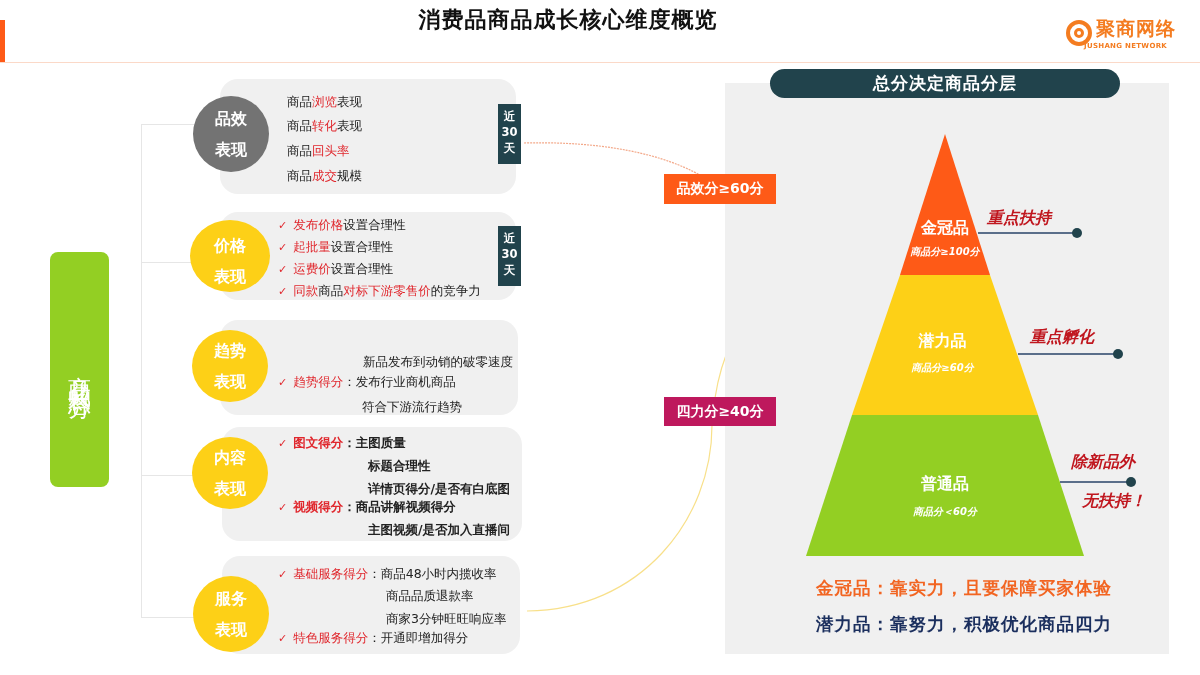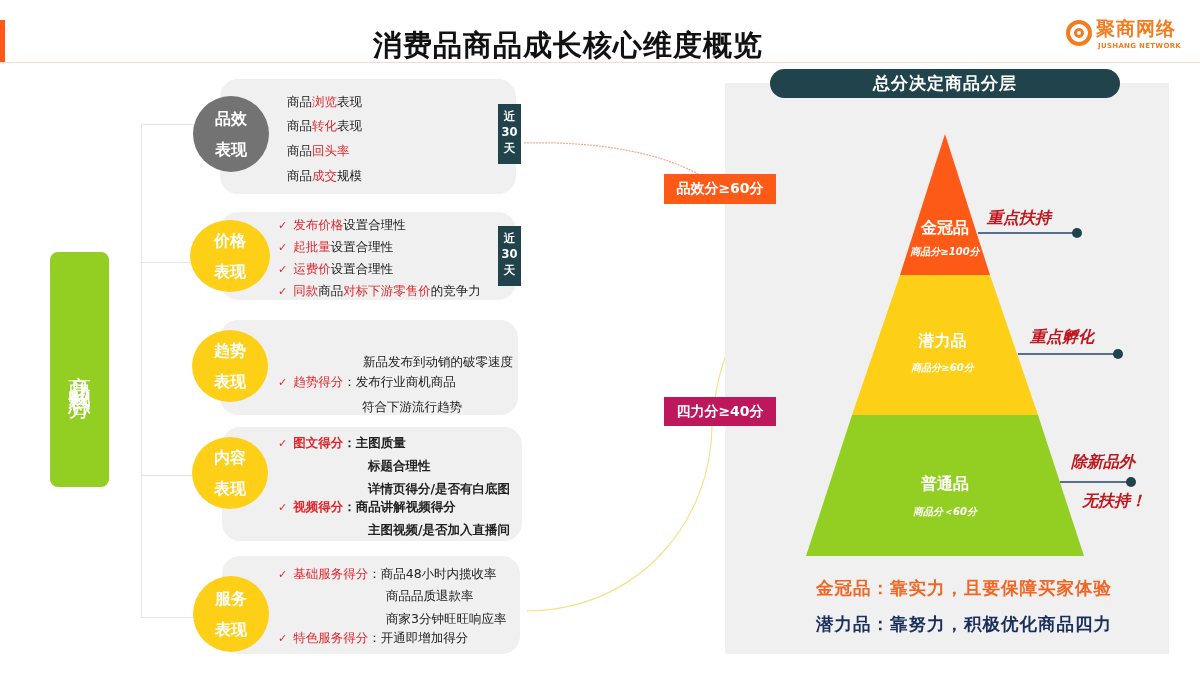--- a/index.html
+++ b/index.html
@@ -4,26 +4,26 @@
 <style>
   * { box-sizing: border-box; margin: 0; padding: 0; }
   html, body { width: 1200px; height: 675px; background: #ffffff; overflow: hidden; }
   body { position: relative; font-family: "DejaVu Sans", "Liberation Sans", sans-serif; color: #222; }
 
   .abs { position: absolute; }
 
   
   .accent-bar { left: 0; top: 20px; width: 5px; height: 43px; background: #fe5a17; }
   .header-line { left: 0; top: 62px; width: 1200px; height: 1px; background: #fbd9c8; }
-  .page-title { left: 0; top: 26px; width: 1136px; text-align: center; font-size: 29px; font-weight: bold; color: #111; letter-spacing: 1px; }
+  .page-title { left: 0; top: 5px; width: 1136px; text-align: center; font-size: 22px; font-weight: bold; color: #111; letter-spacing: 1px; }
   .logo { left: 1064px; top: 16px; width: 132px; height: 38px; }
   .logo-ring { position: absolute; left: 2px; top: 4px; width: 26px; height: 26px; border-radius: 50%; border: 4px solid #f47c20; }
   .logo-ring::after { content: ""; position: absolute; left: 4px; top: 4px; width: 10px; height: 10px; border-radius: 50%; border: 3px solid #f47c20; box-sizing: border-box; }
   .logo-cn { position: absolute; left: 32px; top: 0px; font-size: 19px; font-weight: bold; color: #f47c20; letter-spacing: 1px; white-space: nowrap; }
-  .logo-en { position: absolute; left: 34px; top: 26px; font-size: 7px; font-weight: bold; color: #f47c20; white-space: nowrap; letter-spacing: 0.3px; }
+  .logo-en { position: absolute; left: 20px; top: 26px; font-size: 7px; font-weight: bold; color: #f47c20; white-space: nowrap; letter-spacing: 0.3px; }
 
   
   .root-box { left: 50px; top: 252px; width: 59px; height: 235px; background: #93cf23; border-radius: 8px; display: flex; align-items: center; justify-content: center; }
   .root-text { writing-mode: vertical-rl; text-orientation: upright; color: #fff; font-size: 23px; letter-spacing: 4px; line-height: 1; }
 
   .tree-v { left: 141px; top: 124px; width: 1px; height: 494px; background: #e6e6e6; }
   .tree-h { left: 141px; width: 60px; height: 1px; background: #e6e6e6; }
 
   
   .panel { background: #f0f0f0; border-radius: 18px; }
@@ -98,21 +98,21 @@
     <div>30</div>
     <div>天</div>
 </div>
 
 <div class="abs panel" style="left:220px;top:212px;width:296px;height:88px;">
   <div class="item" style="left:58px;top:5px;"><span class="check">✓</span><span class="hl">发布价格</span><span>设置合理性</span></div>
   <div class="item" style="left:58px;top:27px;"><span class="check">✓</span><span class="hl">起批量</span><span>设置合理性</span></div>
   <div class="item" style="left:58px;top:49px;"><span class="check">✓</span><span class="hl">运费价</span><span>设置合理性</span></div>
   <div class="item" style="left:58px;top:71px;"><span class="check">✓</span><span class="hl">同款</span><span>商品</span><span class="hl">对标下游零售价</span><span>的竞争力</span></div>
 </div>
-<div class="abs circle yellow" style="left:190px;top:220px;width:80px;height:72px;">
+<div class="abs circle yellow" style="left:190px;top:220px;width:80px;height:72px;justify-content:flex-end;">
   <span>价格</span>
   <span>表现</span>
 </div>
 <div class="abs badge30" style="left:498px;top:226px;width:23px;height:60px;">
   <div>近</div>
     <div>30</div>
     <div>天</div>
 </div>
 
 <div class="abs panel" style="left:220px;top:320px;width:298px;height:95px;">

